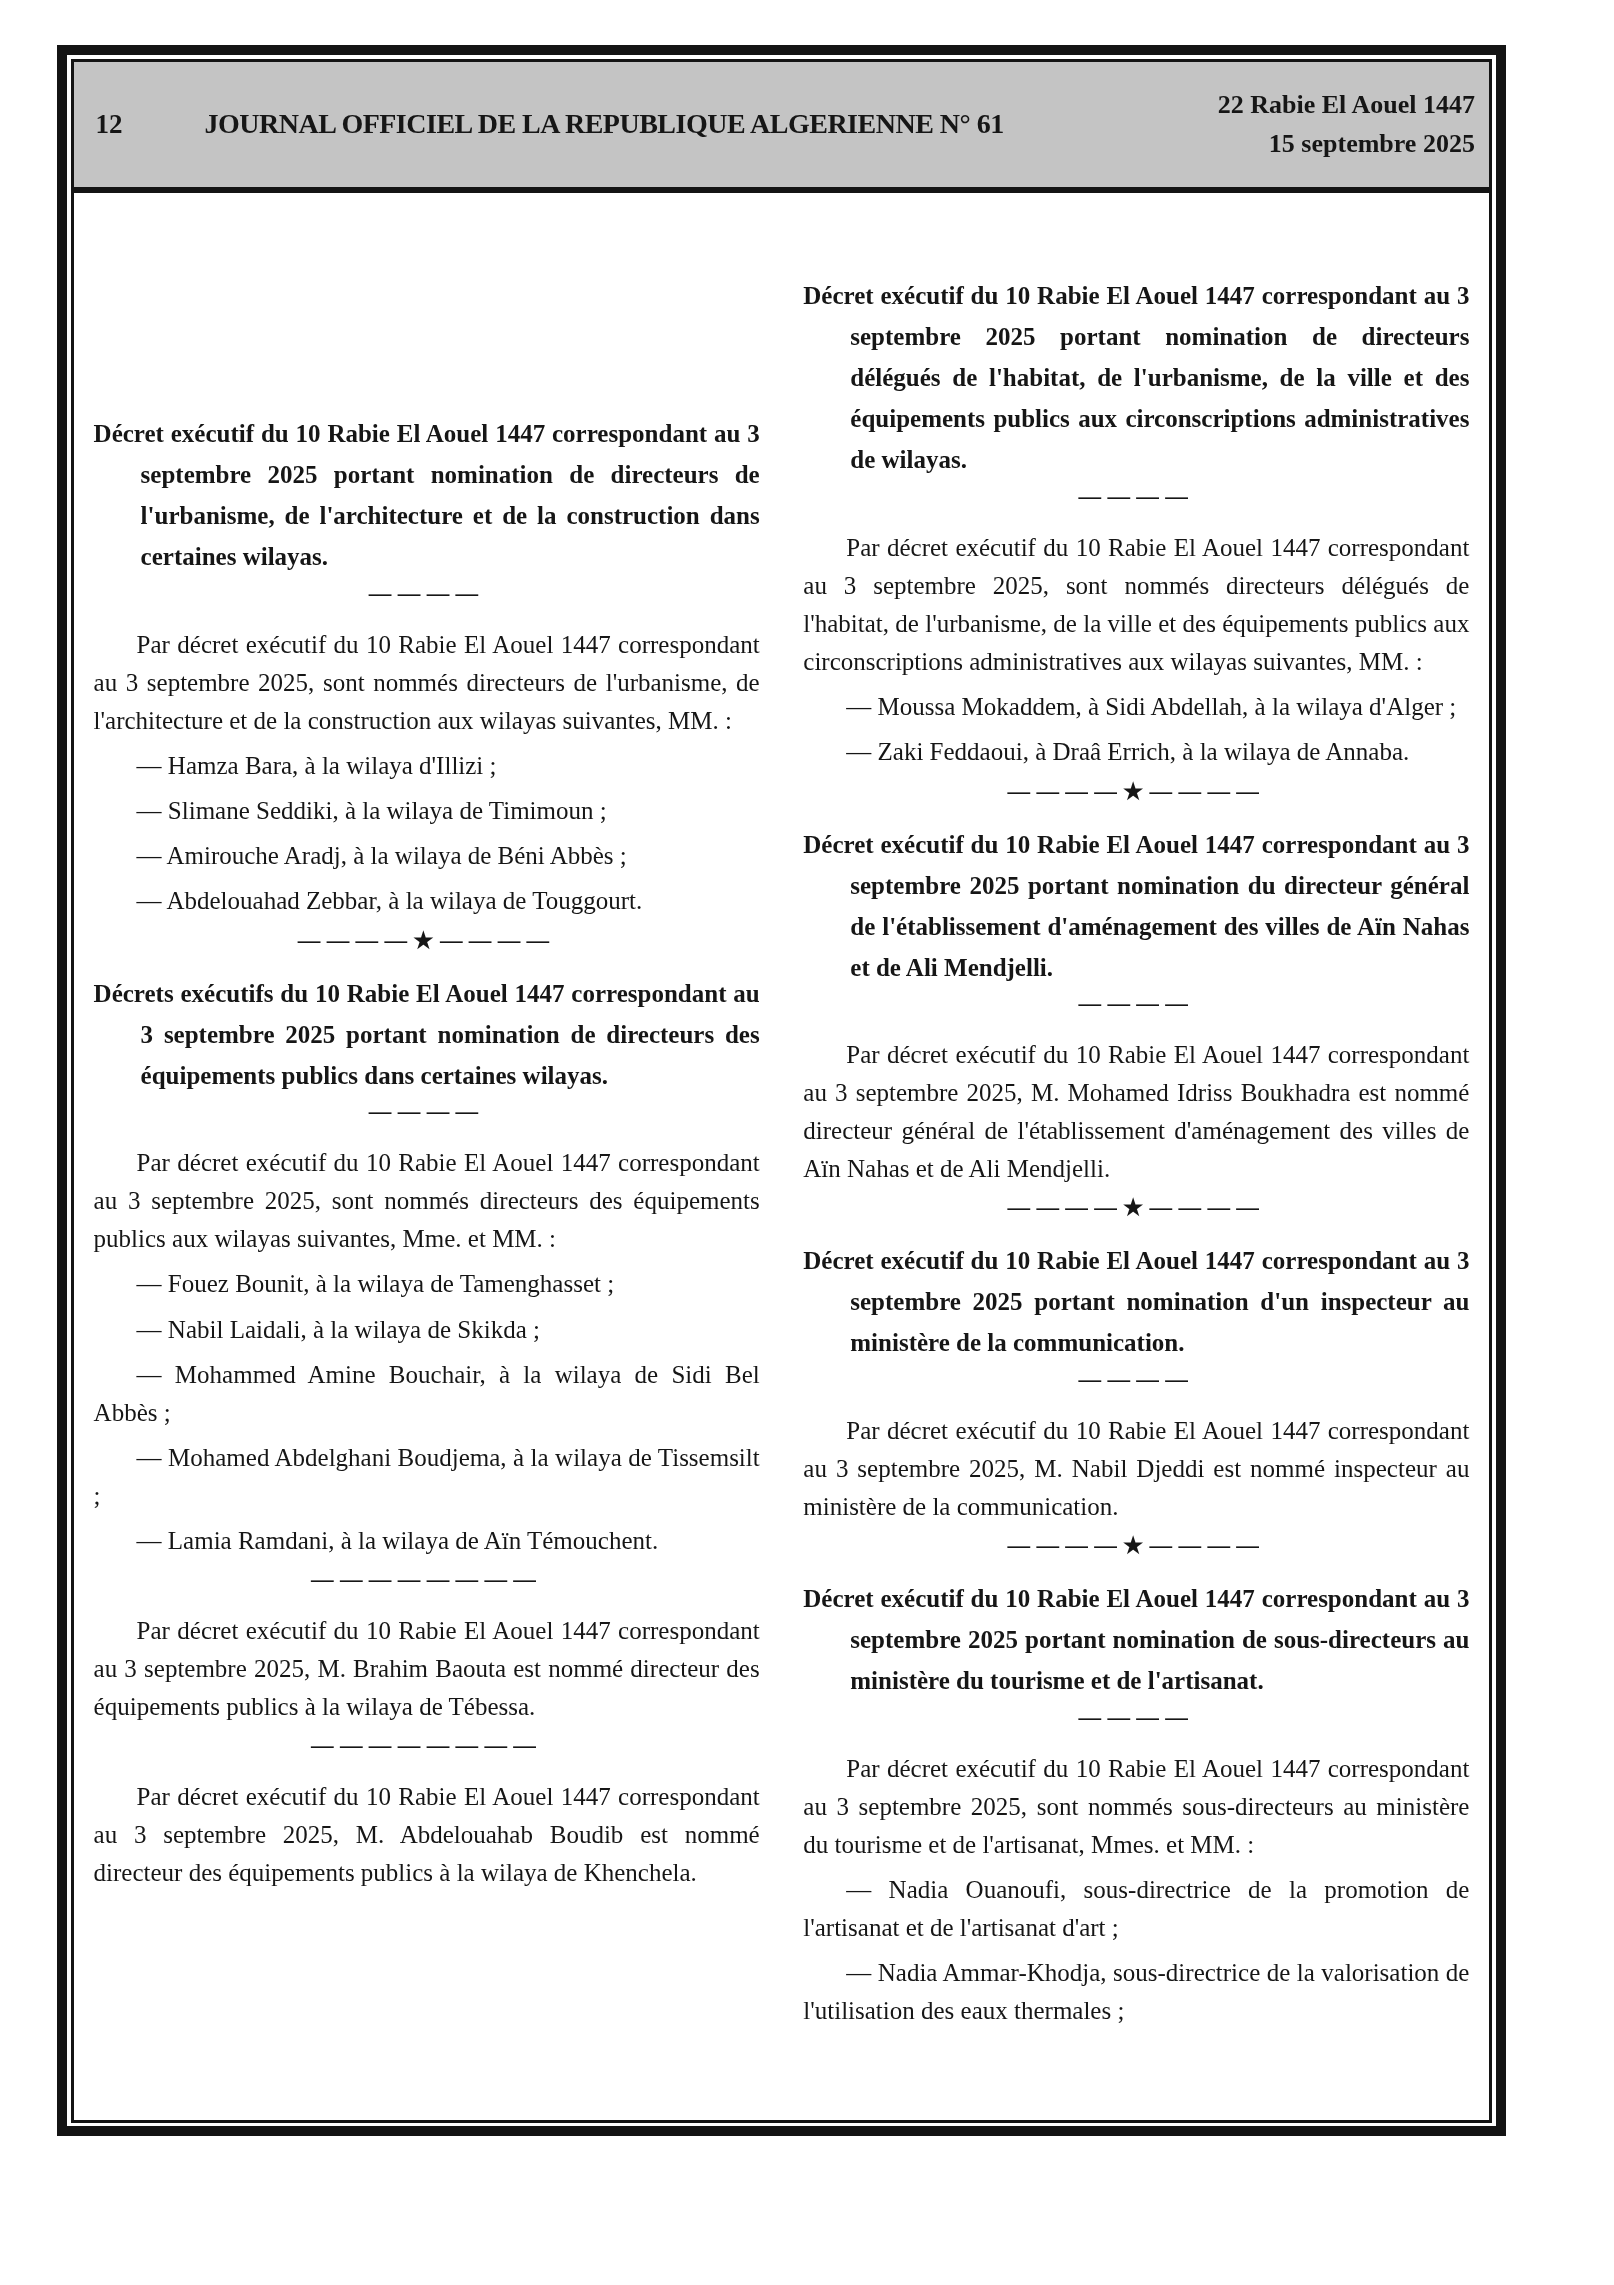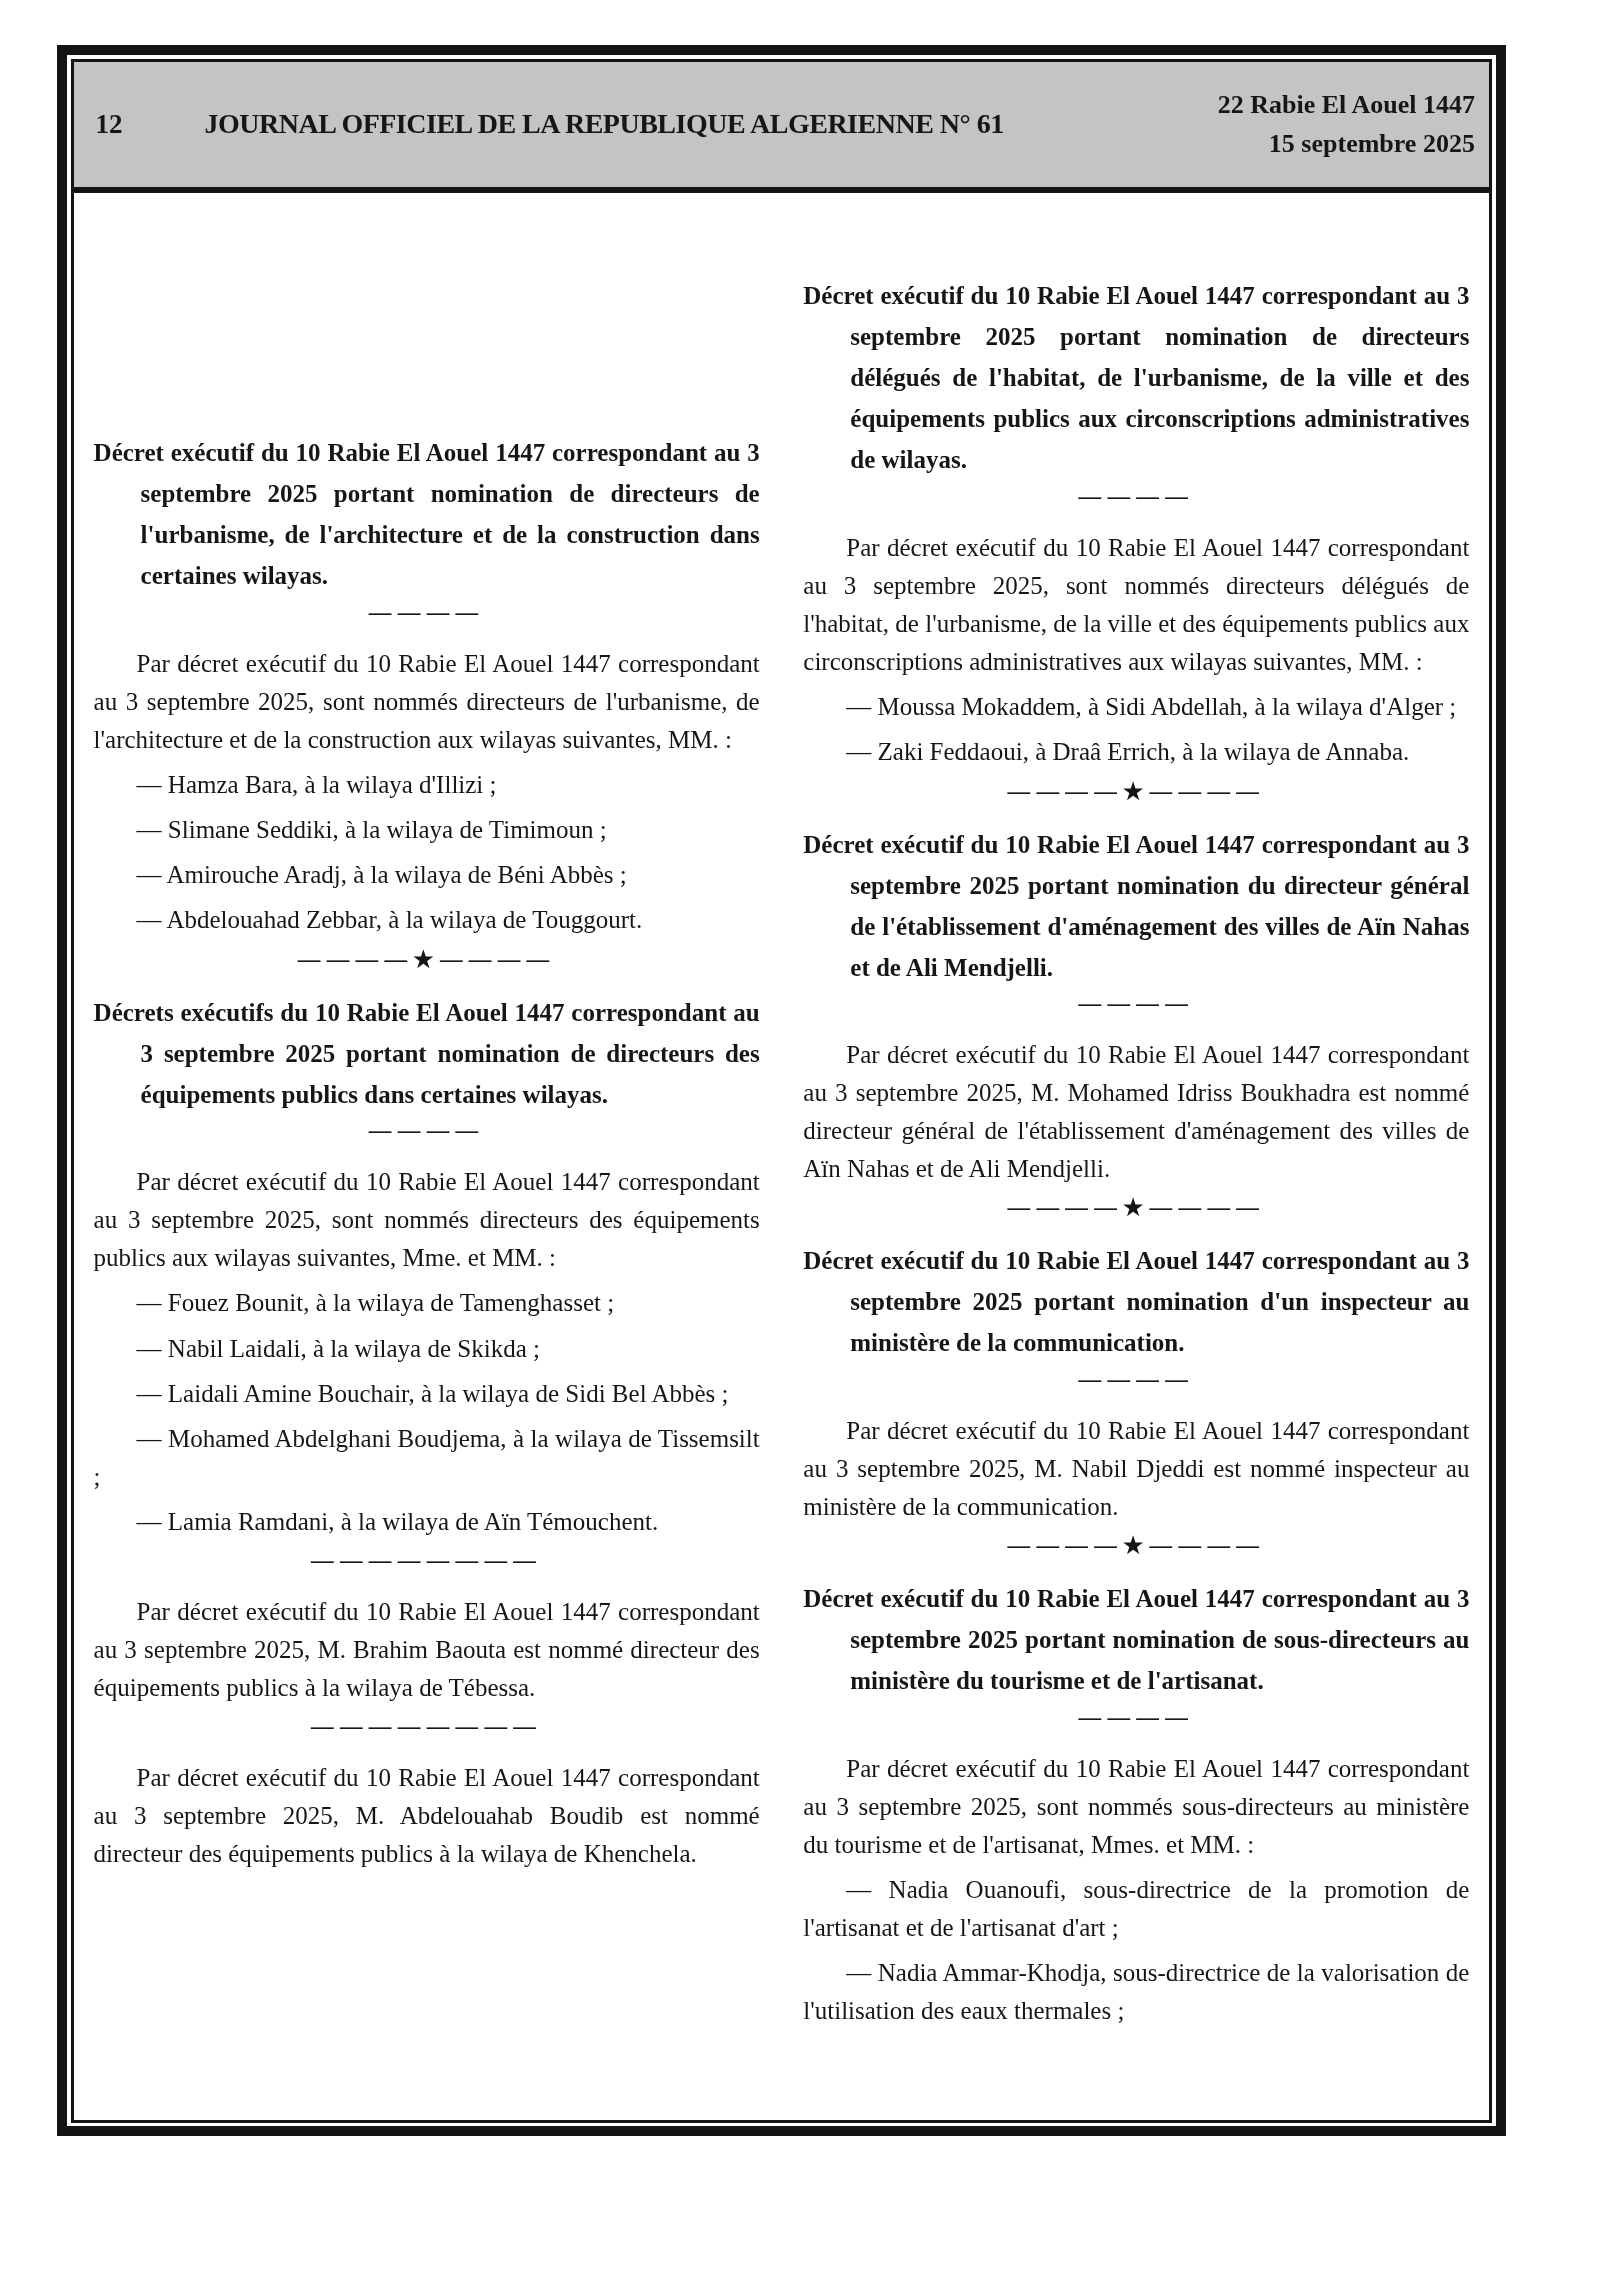--- a/index.html
+++ b/index.html
@@ -61,21 +61,21 @@
             <div class="block item">— Hamza Bara, à la wilaya d'Illizi ;</div>
             <div class="block item">— Slimane Seddiki, à la wilaya de Timimoun ;</div>
             <div class="block item">— Amirouche Aradj, à la wilaya de Béni Abbès ;</div>
             <div class="block item">— Abdelouahad Zebbar, à la wilaya de Touggourt.</div>
             <div class="block sep_star">————★————</div>
             <div class="block heading">Décrets exécutifs du 10 Rabie El Aouel 1447 correspondant au 3 septembre 2025 portant nomination de directeurs des équipements publics dans certaines wilayas.</div>
             <div class="block sep_dash">————</div>
             <div class="block paragraph">Par décret exécutif du 10 Rabie El Aouel 1447 correspondant au 3 septembre 2025, sont nommés directeurs des équipements publics aux wilayas suivantes, Mme. et MM. :</div>
             <div class="block item">— Fouez Bounit, à la wilaya de Tamenghasset ;</div>
             <div class="block item">— Nabil Laidali, à la wilaya de Skikda ;</div>
-            <div class="block item">— Laidali Amine Bouchair, à la wilaya de Sidi Bel Abbès ;</div>
+            <div class="block item">— Mohammed Amine Bouchair, à la wilaya de Sidi Bel Abbès ;</div>
             <div class="block item">— Mohamed Abdelghani Boudjema, à la wilaya de Tissemsilt ;</div>
             <div class="block item">— Lamia Ramdani, à la wilaya de Aïn Témouchent.</div>
             <div class="block sep_long">————————</div>
             <div class="block paragraph">Par décret exécutif du 10 Rabie El Aouel 1447 correspondant au 3 septembre 2025, M. Brahim Baouta est nommé directeur des équipements publics à la wilaya de Tébessa.</div>
             <div class="block sep_long">————————</div>
             <div class="block paragraph">Par décret exécutif du 10 Rabie El Aouel 1447 correspondant au 3 septembre 2025, M. Abdelouahab Boudib est nommé directeur des équipements publics à la wilaya de Khenchela.</div>
           </div>
         <div class="divider"></div>
         <div class="col">
             <div class="block heading">Décret exécutif du 10 Rabie El Aouel 1447 correspondant au 3 septembre 2025 portant nomination de directeurs délégués de l'habitat, de l'urbanisme, de la ville et des équipements publics aux circonscriptions administratives de wilayas.</div>

